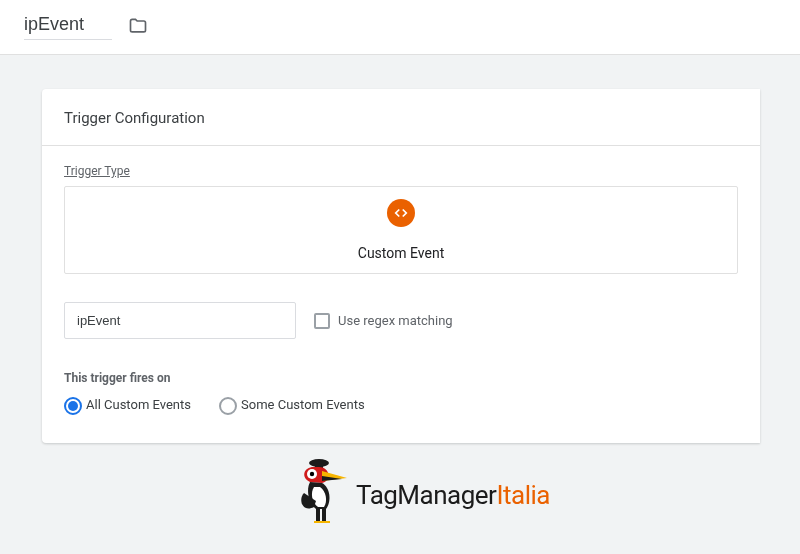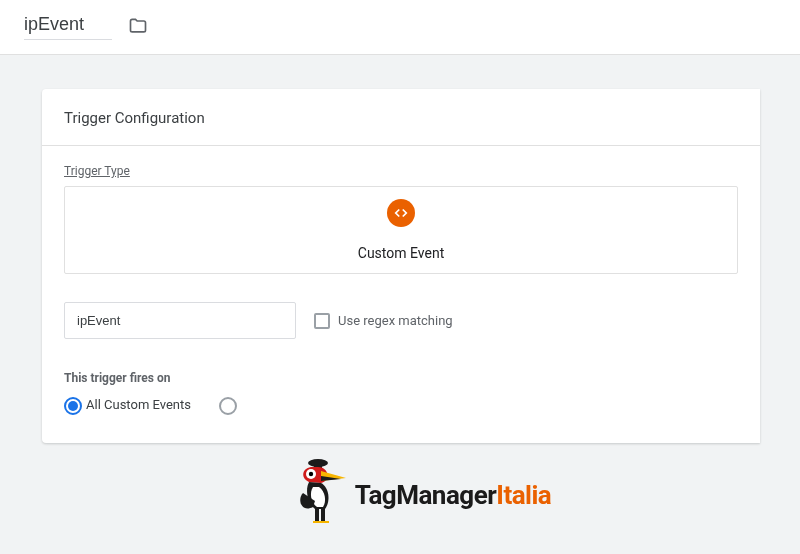--- a/index.html
+++ b/index.html
@@ -108,21 +108,21 @@
     }
     .radio.selected { border-color: #1a73e8; }
     .radio.selected .dot {
       width: 10px; height: 10px; border-radius: 50%; background: #1a73e8;
     }
     .radio-label { font-size: 13px; color: #3c4043; }
     .footer-logo {
       display: flex; align-items: center; justify-content: center;
       gap: 6px; margin-top: 14px;
     }
-    .logo-text { font-size: 26px; font-weight: 700; letter-spacing: -0.5px; }
+    .logo-text { font-size: 26px; font-weight: 400; letter-spacing: -0.5px; }
     .logo-text .dark { color: #1b1b1b; }
     .logo-text .accent { color: #ea6100; }
   </style>
 </head>
 <body>
 
 <div class="topbar">
   <input class="title-input" value="ipEvent" style="">
   <span class="folder-icon">
     <svg width="20" height="20" viewBox="0 0 24 24" fill="none" stroke="#5f6368" stroke-width="2">
@@ -157,20 +157,21 @@
       <div class="fires-label">This trigger fires on</div>
       <div class="radio-row">
         <div class="radio-item">
           <span class="radio selected">
               <span class="dot"></span>
             </span>
           <span class="radio-label">All Custom Events</span>
         </div>
         <div class="radio-item">
           <span class="radio"></span>
+          <span class="radio-label">Some Custom Events</span>
         </div>
       </div>
     </div>
   </div>
 
   <div class="footer-logo">
     <span>
       <svg width="58" height="72" viewBox="0 0 58 72">
         <ellipse cx="27" cy="6" rx="10" ry="4" fill="#1b1b1b"></ellipse>
         <rect x="23" y="4" width="8" height="7" fill="#1b1b1b"></rect>

